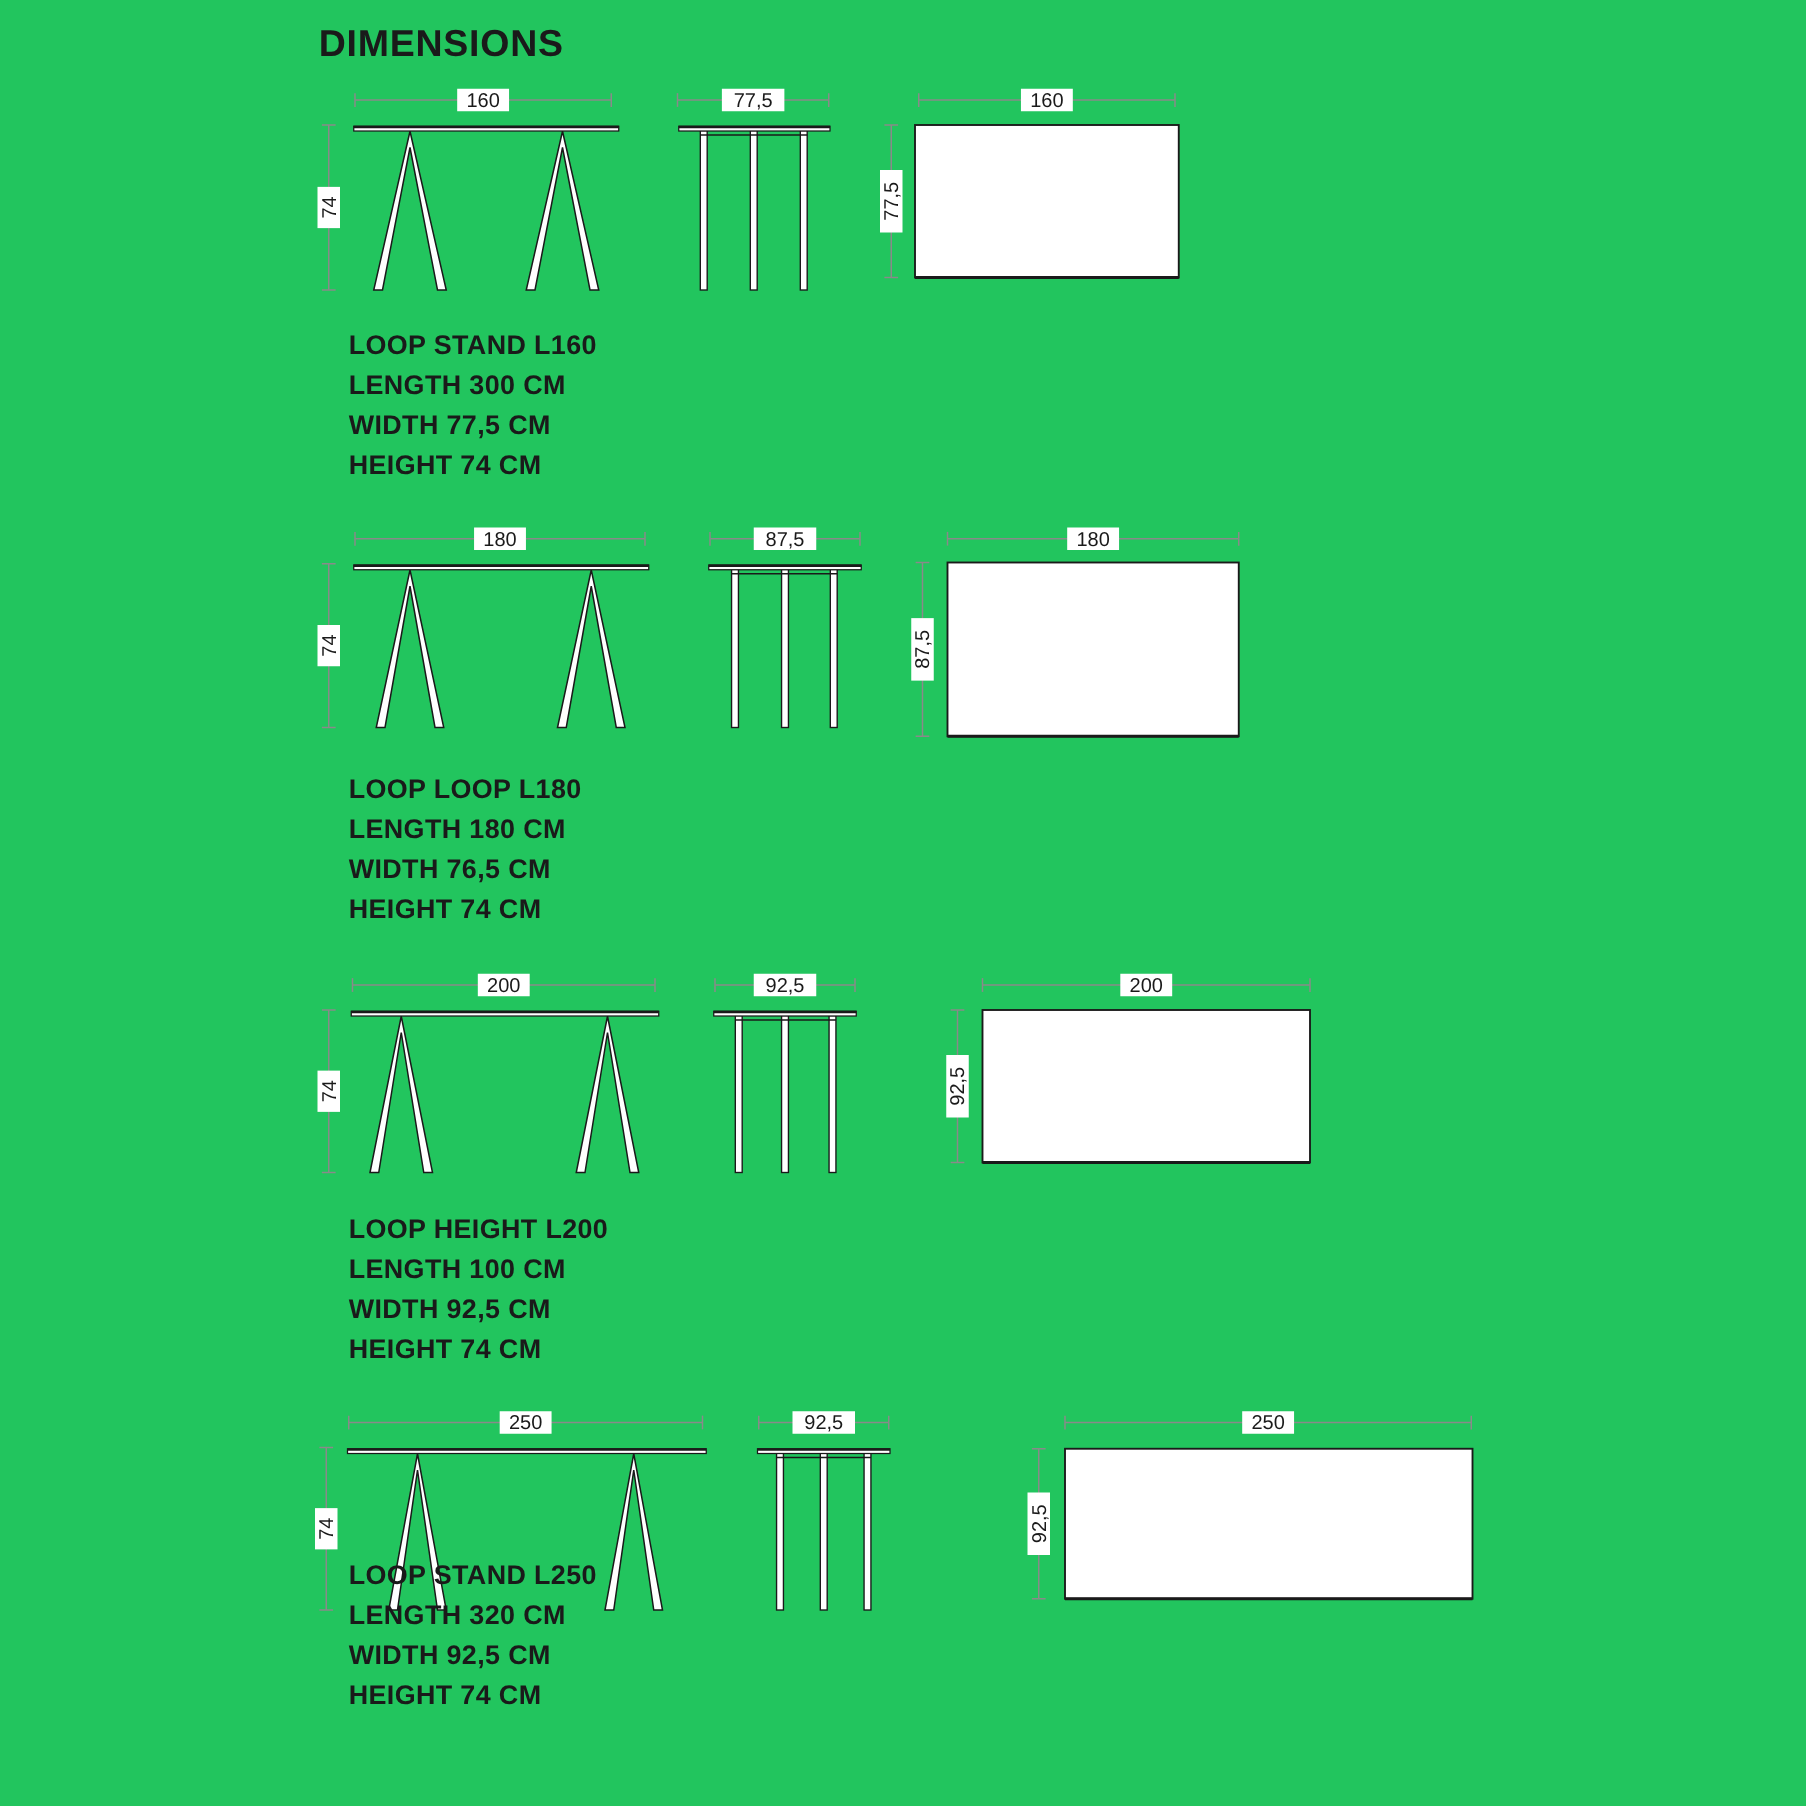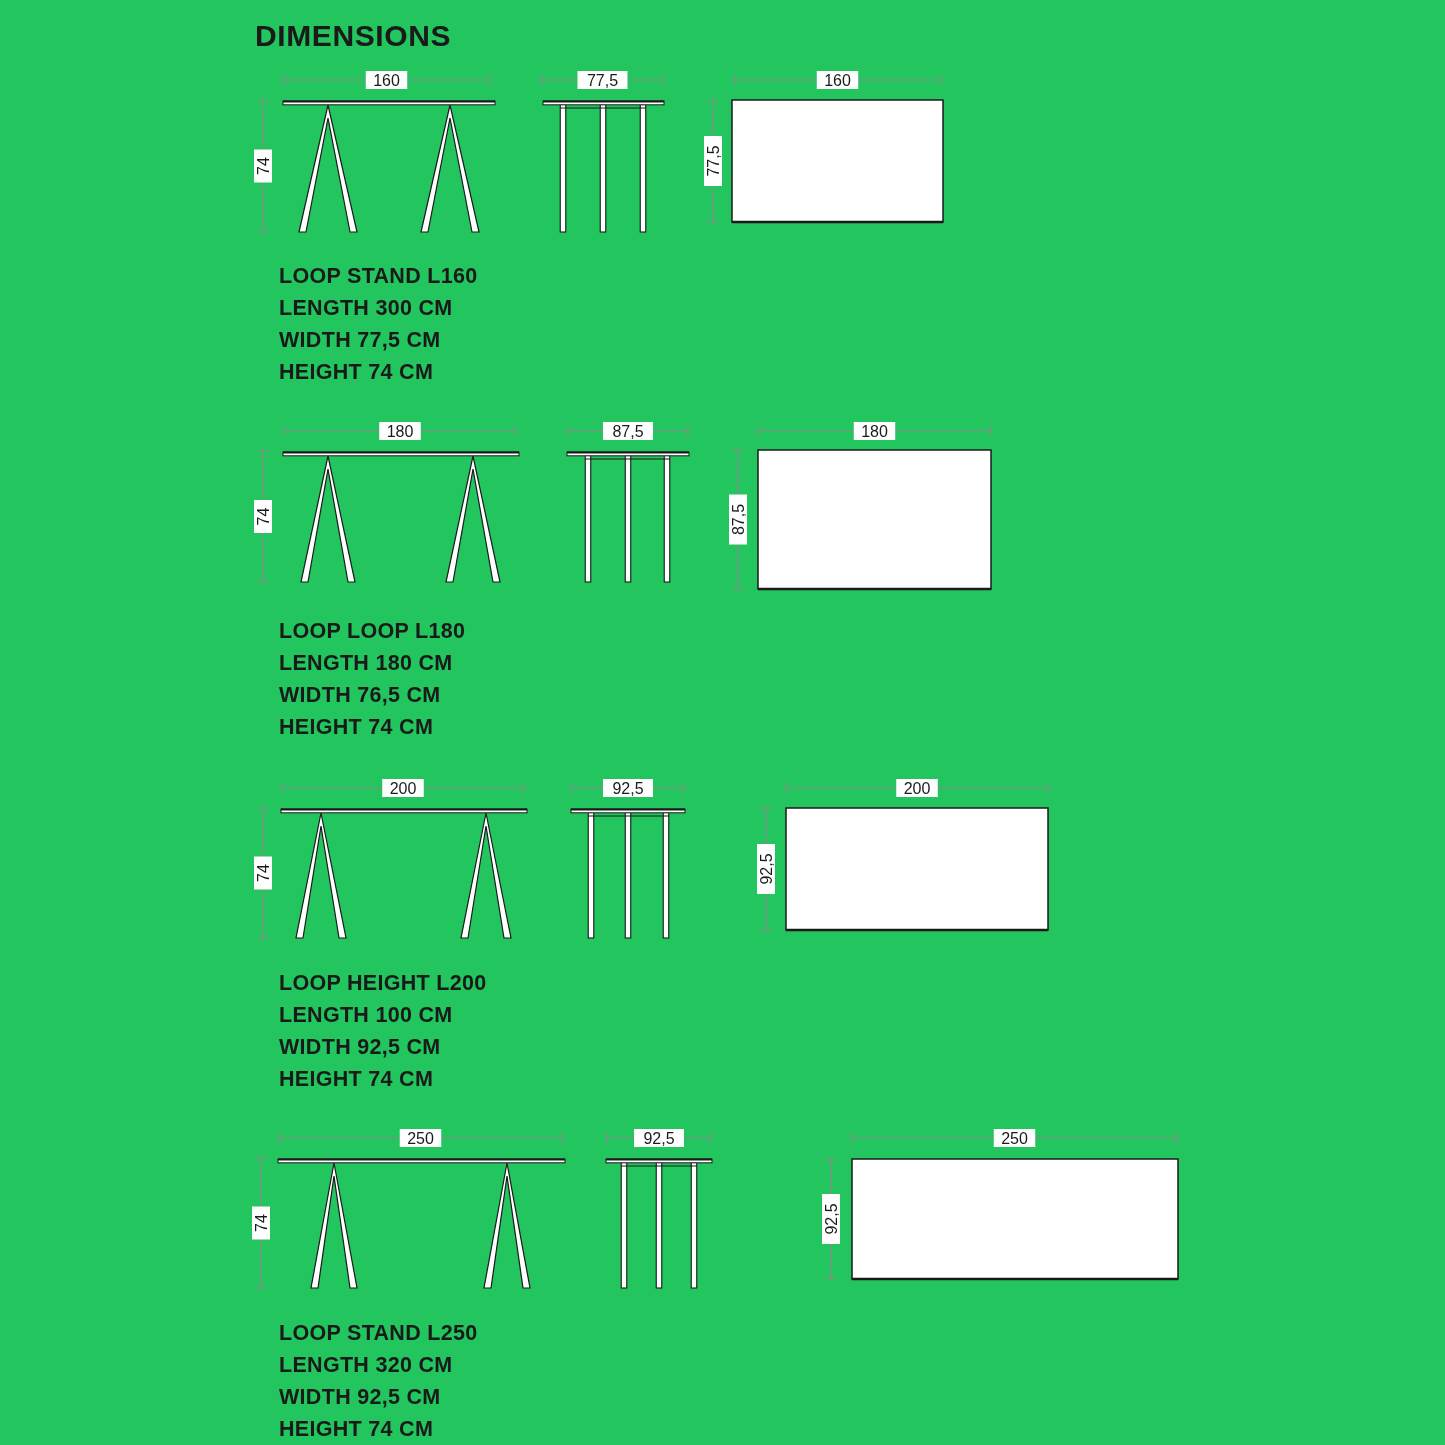--- a/index.html
+++ b/index.html
@@ -235,20 +235,20 @@
     <div class="spec-line">HEIGHT 74 CM</div>
   </div>
 
   <div class="spec-block" style="top:967px">
     <div class="spec-line">LOOP HEIGHT L200</div>
     <div class="spec-line">LENGTH 100 CM</div>
     <div class="spec-line">WIDTH 92,5 CM</div>
     <div class="spec-line">HEIGHT 74 CM</div>
   </div>
 
-  <div class="spec-block" style="top:1317px">
+  <div class="spec-block" style="top:1244px">
     <div class="spec-line">LOOP STAND L250</div>
     <div class="spec-line">LENGTH 320 CM</div>
     <div class="spec-line">WIDTH 92,5 CM</div>
     <div class="spec-line">HEIGHT 74 CM</div>
   </div>
 
 </div>
 
 </body></html>

